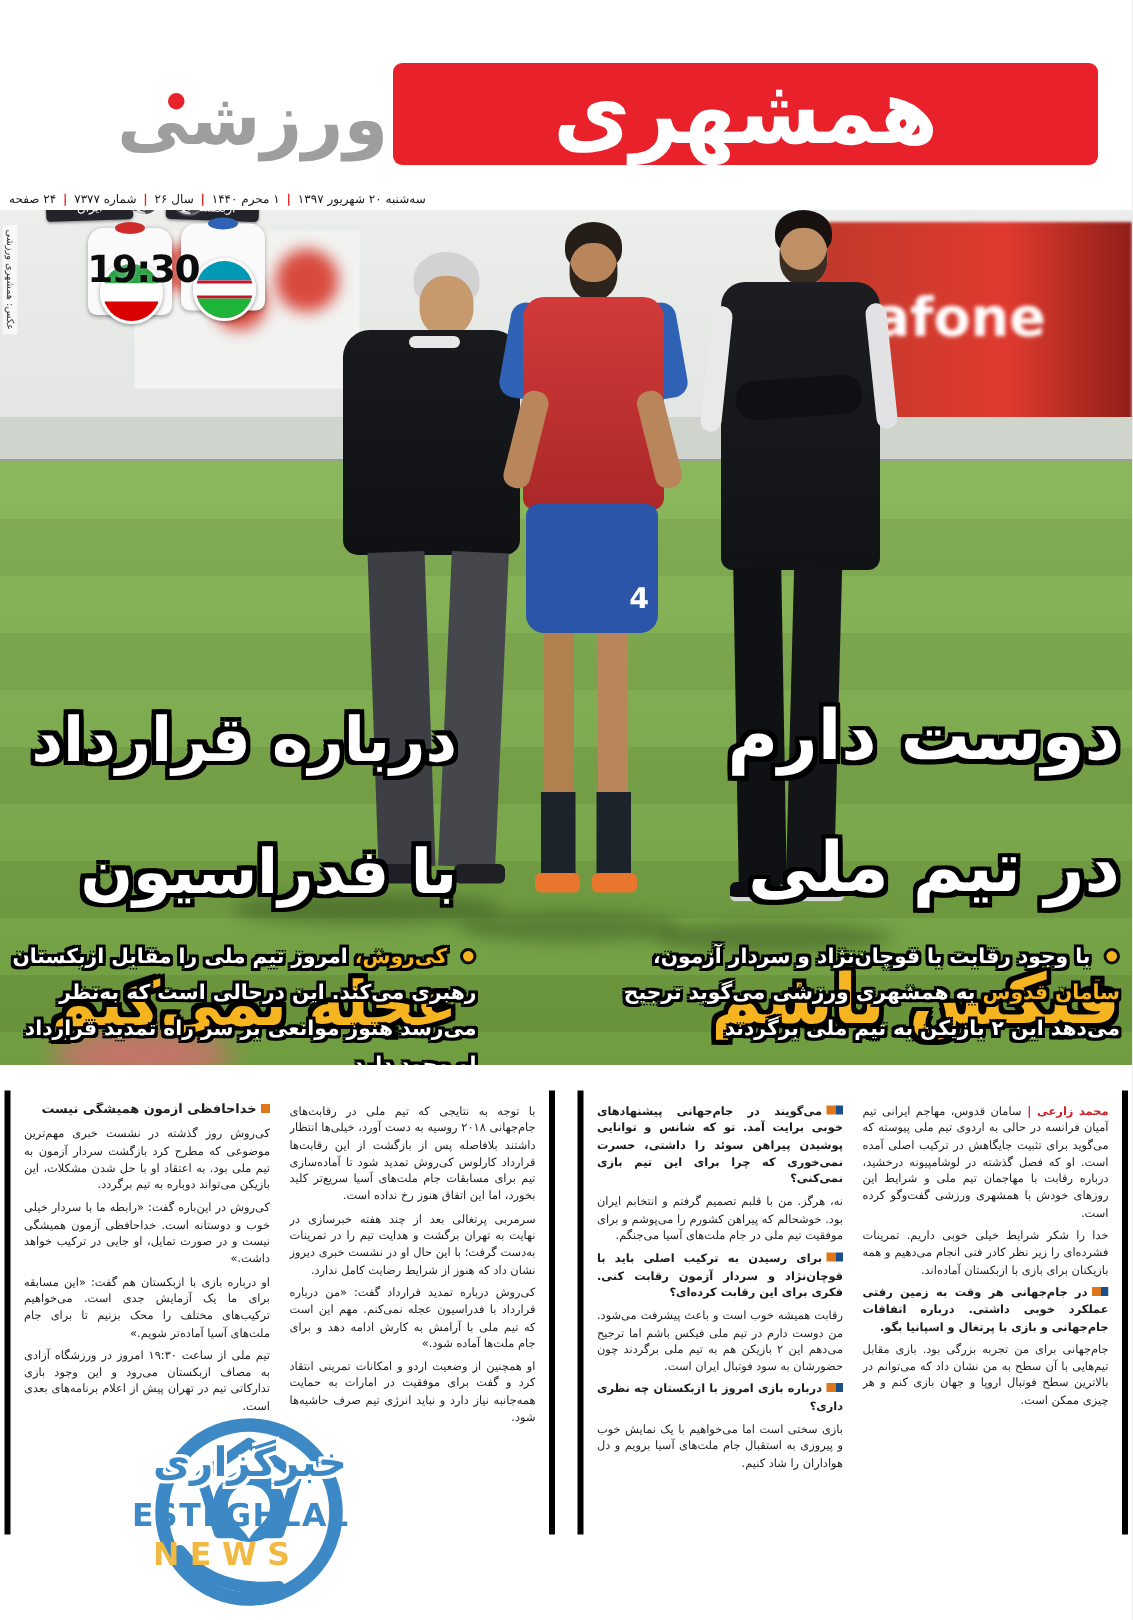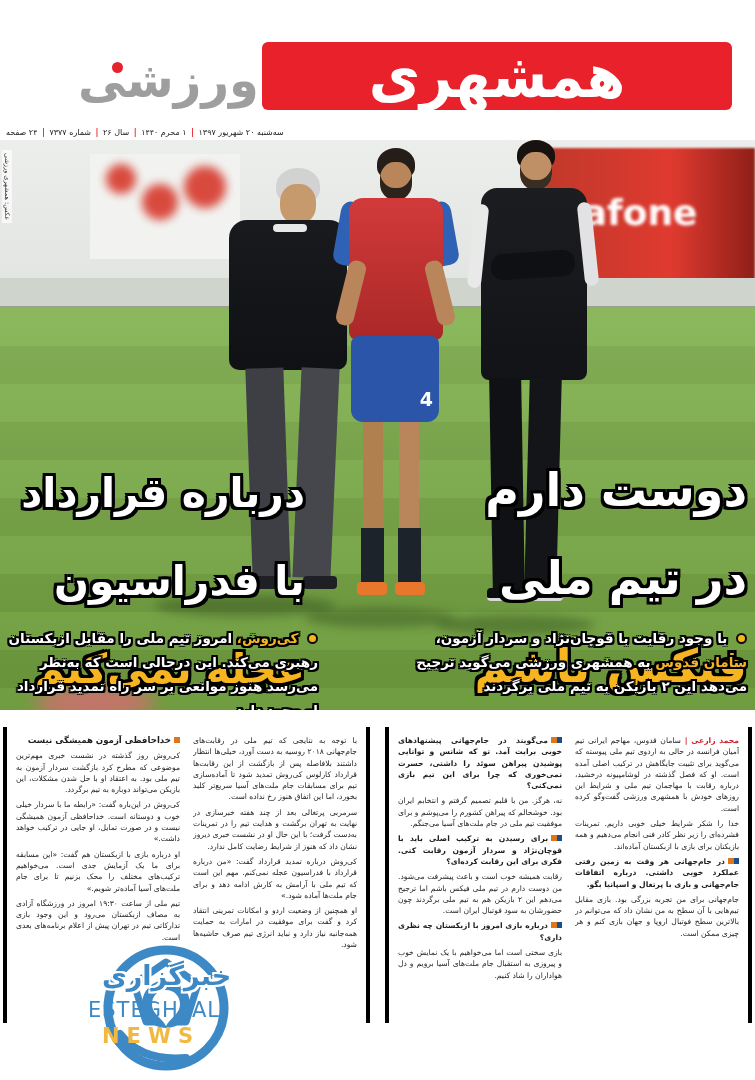--- a/index.html
+++ b/index.html
@@ -77,21 +77,21 @@
   .byline{color:#d0222a;font-weight:bold;}
   .qp{font-weight:bold;}
   .qmark{display:inline-block;width:11px;height:6px;margin-left:3px;background:linear-gradient(90deg,#e0761a 55%,#1a4f8b 55%);vertical-align:0;}
   .sub2{font-weight:bold;font-size:8.6px;margin:3px 0 4px;}
   .sq{display:inline-block;width:6px;height:6px;background:#e0761a;margin-left:3px;}
 
   
   .wm{position:absolute;left:4px;top:942px;width:230px;height:135px;z-index:8;opacity:.92;}
   .wm-agency{position:absolute;top:18px;left:98px;color:#2d7fc1;font-size:27px;font-weight:bold;
     text-shadow:-2px -2px 0 #fff,2px -2px 0 #fff,-2px 2px 0 #fff,2px 2px 0 #fff,0 2px 0 #fff,0 -2px 0 #fff;}
-  .wm-esteghlal{position:absolute;top:56px;left:84px;color:#2d7fc1;font-size:21px;font-weight:normal;letter-spacing:1px;direction:ltr;}
+  .wm-esteghlal{position:absolute;top:56px;left:84px;color:#2d7fc1;font-size:21px;font-weight:bold;letter-spacing:1px;direction:ltr;}
   .wm-news{position:absolute;top:82px;left:98px;color:#f1b432;font-size:21px;font-weight:bold;letter-spacing:7px;direction:ltr;}
 </style>
 </head>
 <body>
 
 <div class="page">
 
   <div class="mast-red">
     <span>همشهری</span>
   </div>
@@ -159,20 +159,40 @@
     <div class="pp" style="top:12px;right:203px;width:32px;height:38px;background:#bf9066;border-radius:45%;box-shadow:inset 0 -10px 0 #3a2d22;"></div>
     <div class="pp" style="top:48px;right:168px;width:106px;height:192px;background:linear-gradient(#1c1d21,#121316);border-radius:16px 16px 8px 8px;"></div>
     <div class="pp" style="top:64px;right:270px;width:14px;height:84px;background:#e9e9ea;border-radius:8px;transform:rotate(6deg);"></div>
     <div class="pp" style="top:62px;right:160px;width:14px;height:84px;background:#e2e2e4;border-radius:8px;transform:rotate(-6deg);"></div>
     <div class="pp" style="top:112px;right:180px;width:84px;height:26px;background:#0f1013;border-radius:12px;transform:rotate(-4deg);"></div>
     <div class="pp" style="top:238px;right:196px;width:32px;height:212px;background:#141518;transform:rotate(1.5deg);"></div>
     <div class="pp" style="top:238px;right:232px;width:32px;height:212px;background:#101114;transform:rotate(-1deg);"></div>
     <div class="pp" style="top:448px;right:192px;width:34px;height:13px;background:#0c0d10;border-bottom:3px solid #d9d9d9;border-radius:4px;"></div>
     <div class="pp" style="top:448px;right:234px;width:34px;height:13px;background:#0c0d10;border-bottom:3px solid #d9d9d9;border-radius:4px;"></div>
 
+    <div class="fixture">
+      <div class="ribbon rb-home">ایران</div>
+      <div class="ribbon rb-away">ازبکستان</div>
+      <div class="ball ball1">⚽</div>
+      <div class="vs">VS</div>
+      <div class="ball ball2">⚽</div>
+      <div class="jersey jh"></div>
+      <div class="jersey ja"></div>
+      <div class="flag fl-ir">
+        <div style="background:#239f40;"></div>
+          <div style="background:#ffffff;box-shadow:inset 0 0 0 10px rgba(218,0,0,.0);"></div>
+          <div style="background:#da0000;"></div>
+      </div>
+      <div class="flag fl-uz">
+        <div style="background:#0099b5;"></div>
+          <div style="background:#ffffff;border-top:2px solid #ce1126;border-bottom:2px solid #ce1126;"></div>
+          <div style="background:#1eb53a;"></div>
+      </div>
+      <div class="ktime">19:30</div>
+    </div>
 
     <div class="credit">عکس: همشهری ورزشی</div>
 
     <div class="hl hl-r">
       <div class="w ol3">دوست دارم</div>
       <div class="w ol3">در تیم ملی</div>
       <div class="y ol3">فیکس باشم</div>
     </div>
     <div class="hl hl-l">
       <div class="w ol3">درباره قرارداد</div>

